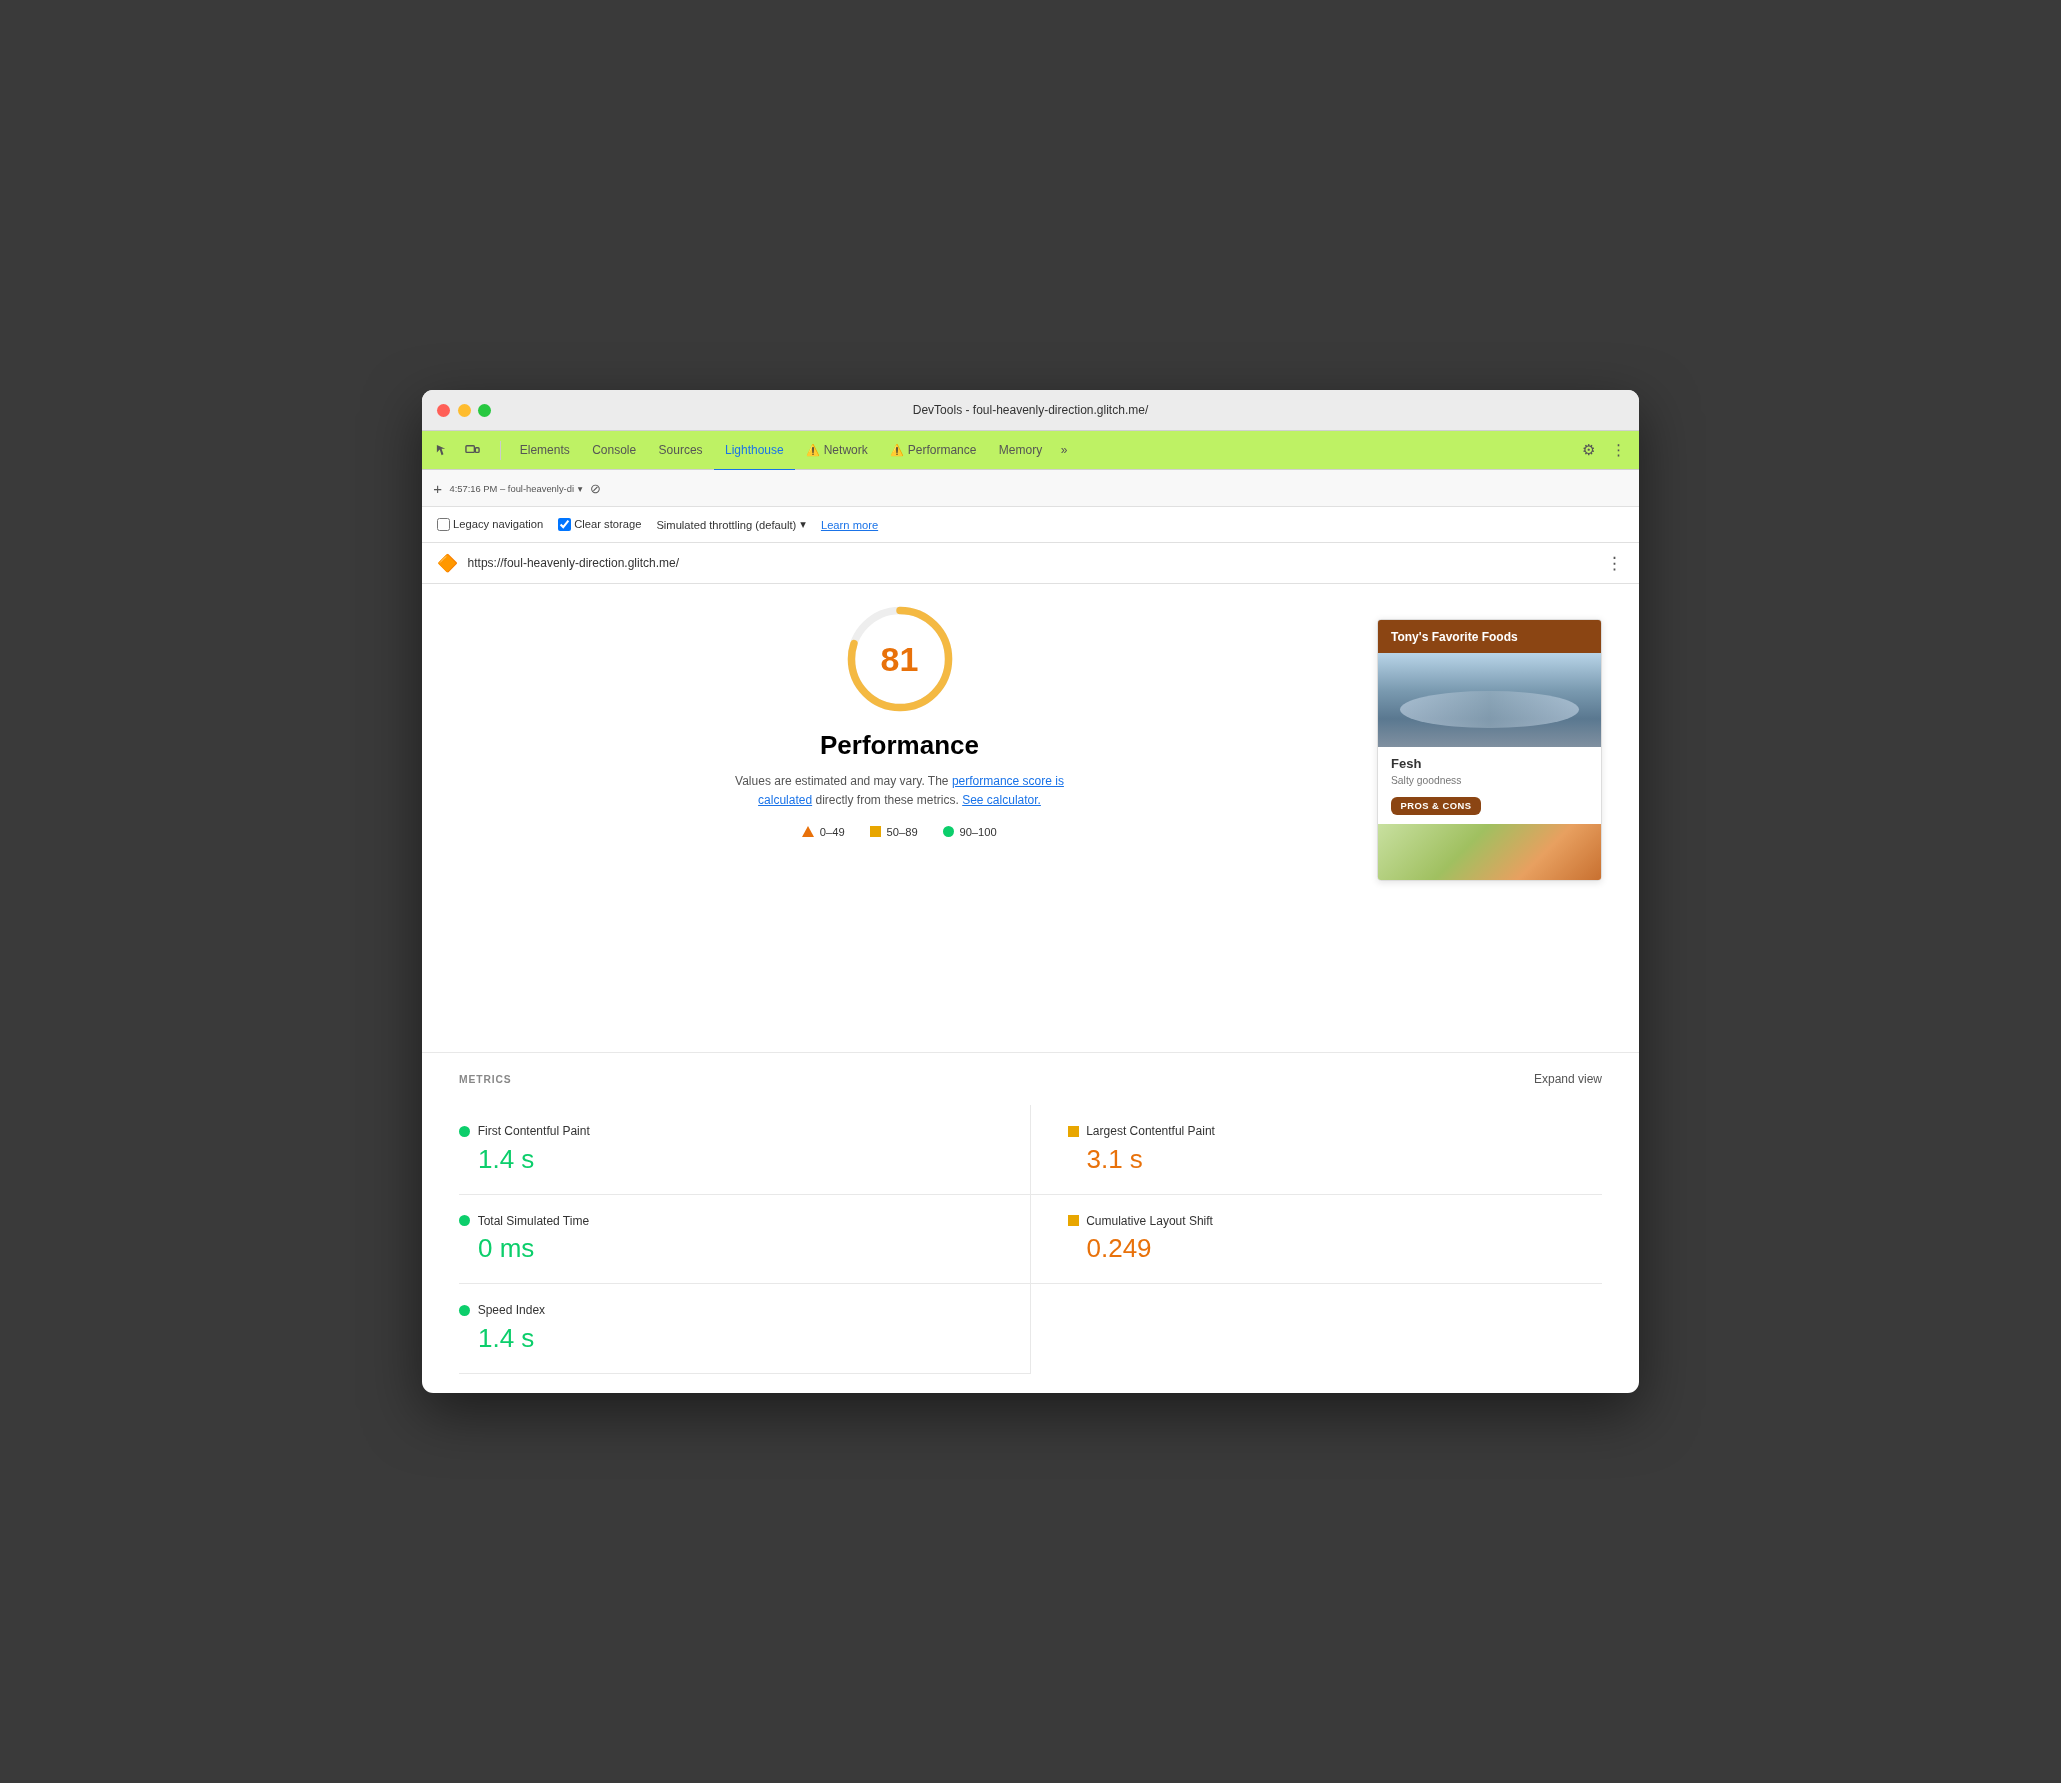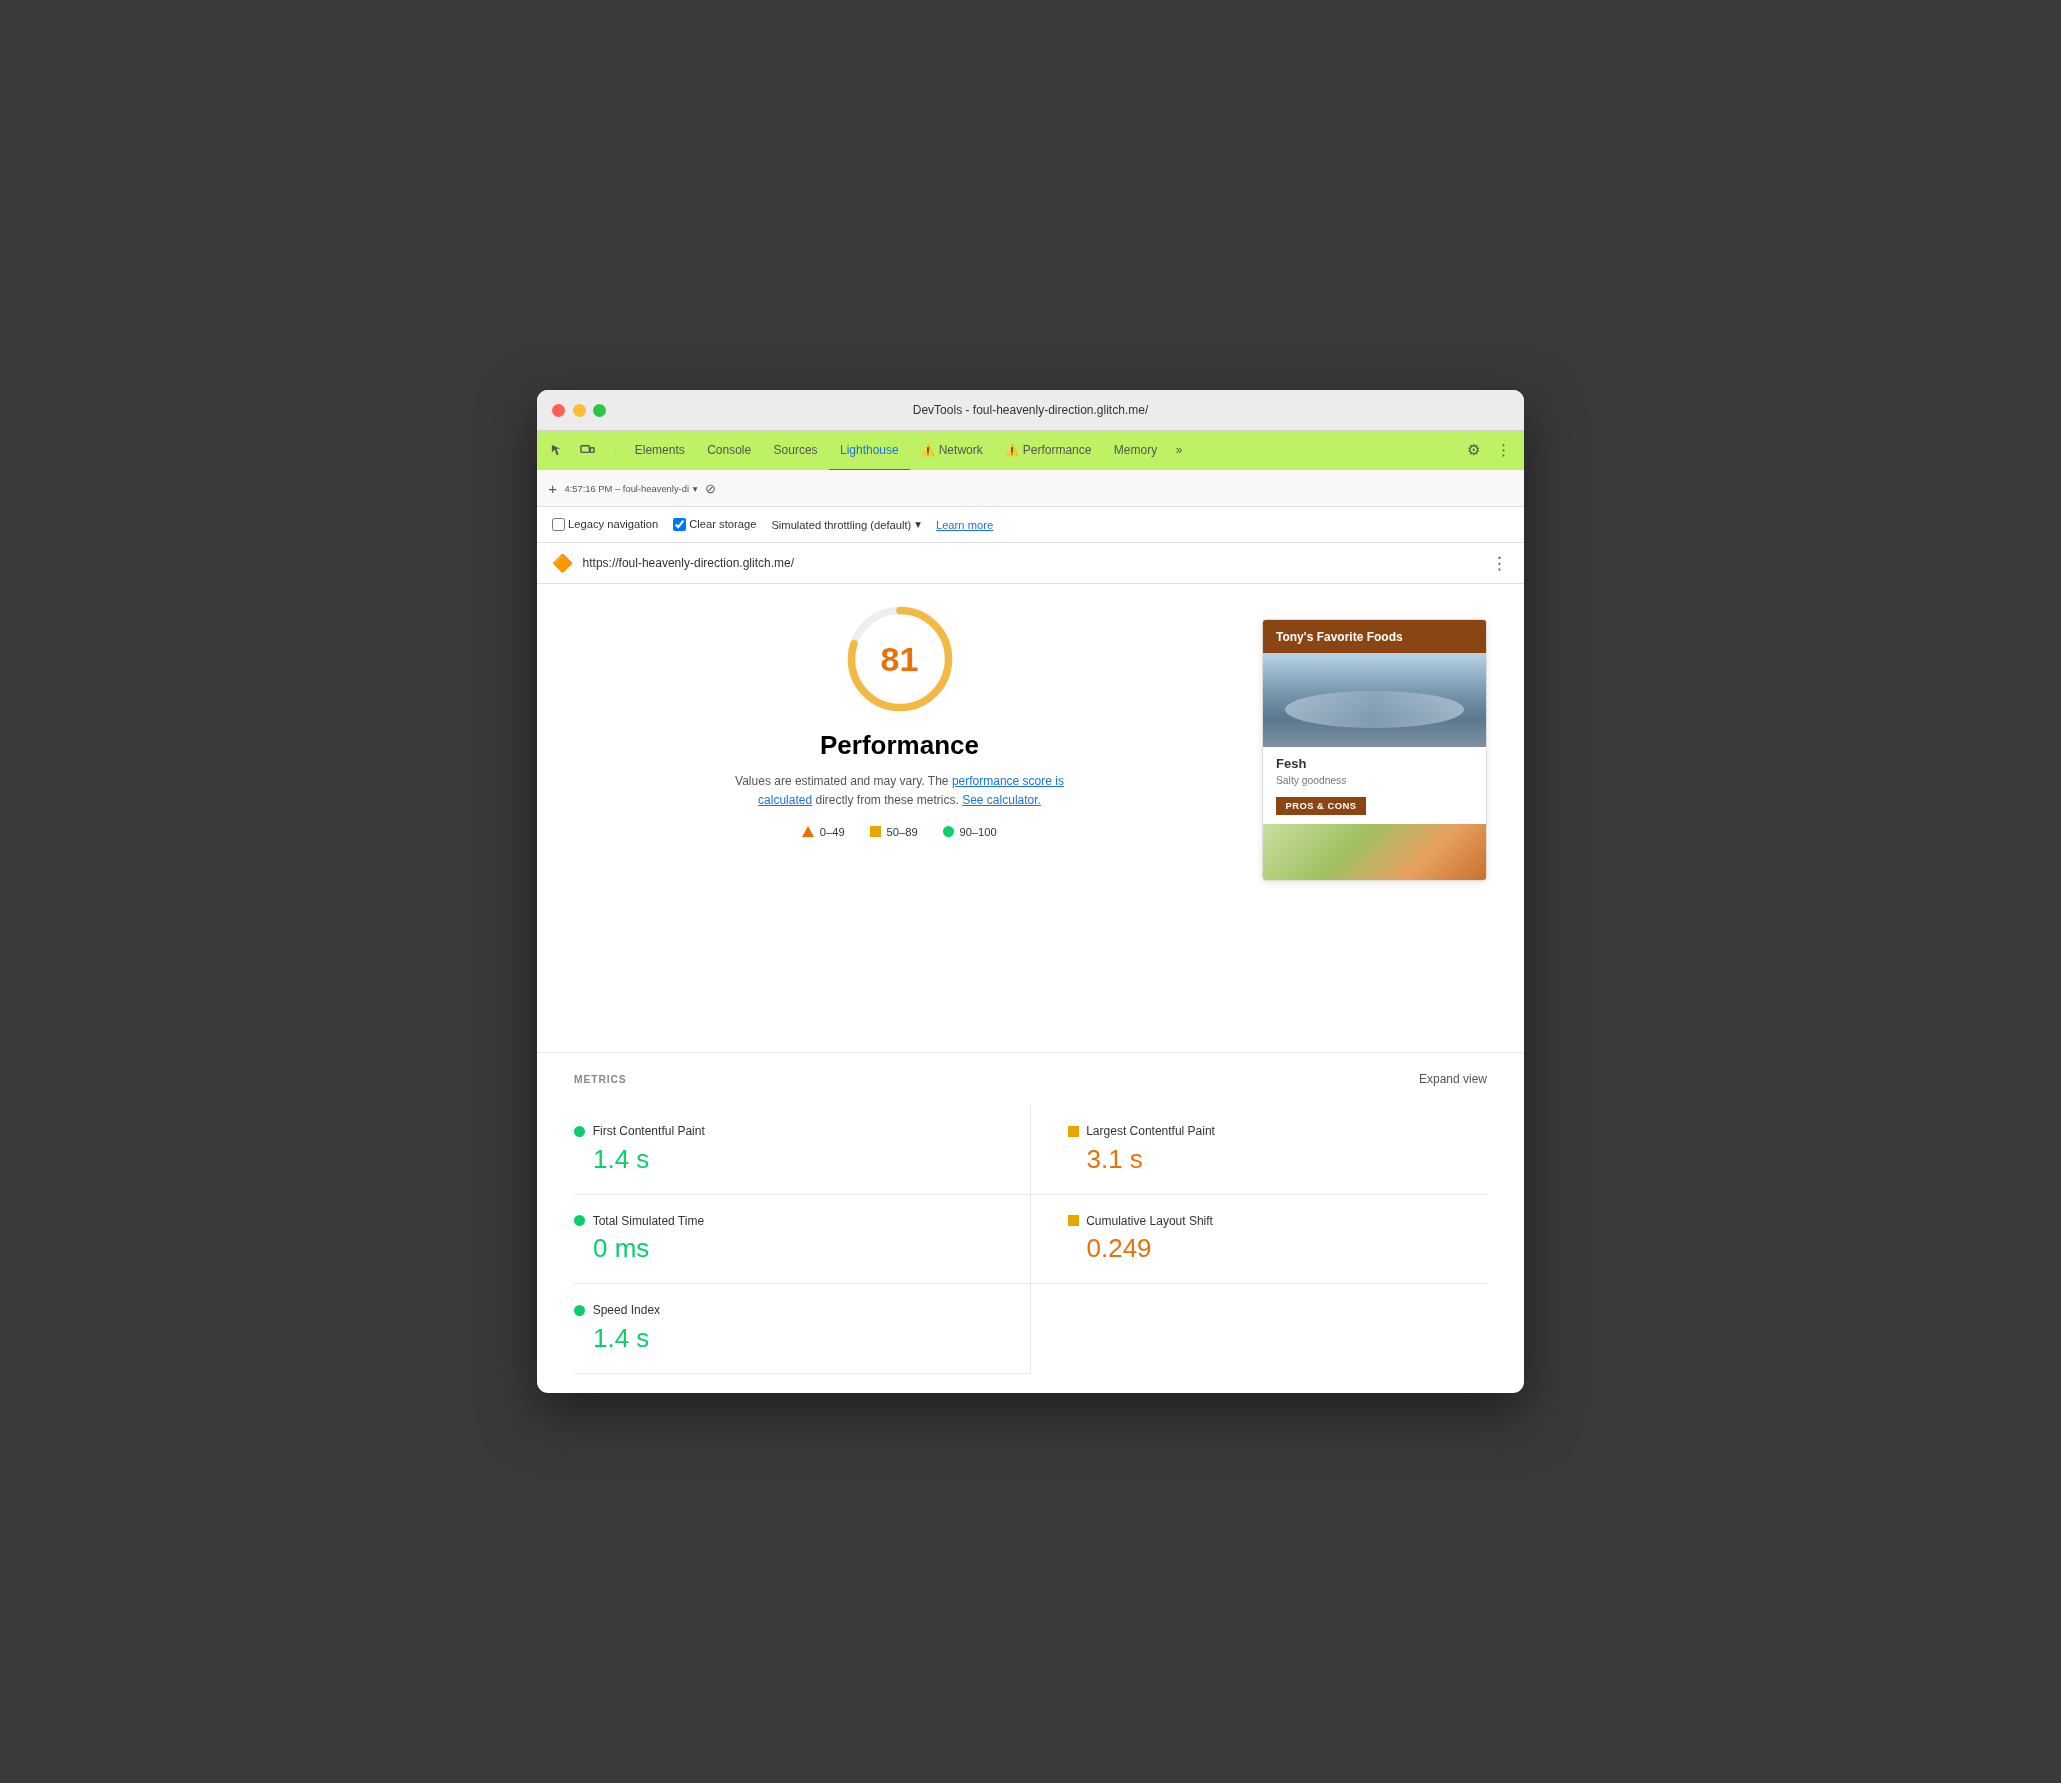--- a/index.html
+++ b/index.html
@@ -5,21 +5,21 @@
     * { box-sizing: border-box; margin: 0; padding: 0; }
     body {
       background: #3a3a3a;
       display: flex;
       justify-content: center;
       align-items: center;
       min-height: 100vh;
       font-family: -apple-system, BlinkMacSystemFont, 'Segoe UI', sans-serif;
     }
     .window {
-      width: 987px;
+      width: 1217px;
       background: #ffffff;
       border-radius: 11.2px;
       box-shadow: 0 19px 56px rgba(0,0,0,0.5);
       overflow: hidden;
     }
     .titlebar {
       background: #ececec;
       height: 41px;
       display: flex;
       align-items: center;
@@ -334,21 +334,21 @@
       margin-bottom: 9.4px;
     }
     .pros-cons-btn {
       background: #8b4513;
       color: white;
       font-size: 9.4px;
       font-weight: 600;
       padding: 3.7px 9.4px;
       border: none;
       cursor: pointer;
-      border-radius: 0;
+      border-radius: 6px;
       letter-spacing: 0.5px;
     }
     .food-card-img2 {
       width: 100%;
       height: 56px;
       background: linear-gradient(135deg, #c8e0a0 0%, #a0c060 40%, #e8a060 70%, #c87030 100%);
     }
     .metrics-section {
       padding: 19px 37px;
       border-top: 0.9px solid #e8e8e8;

